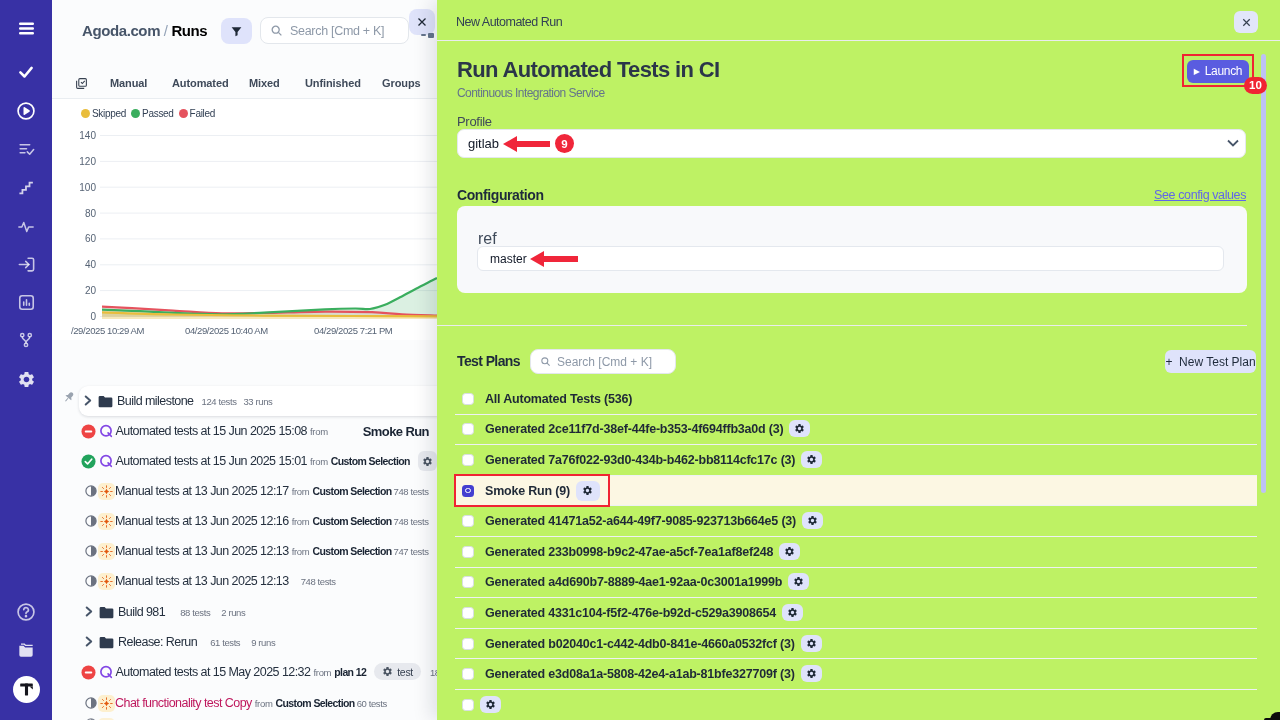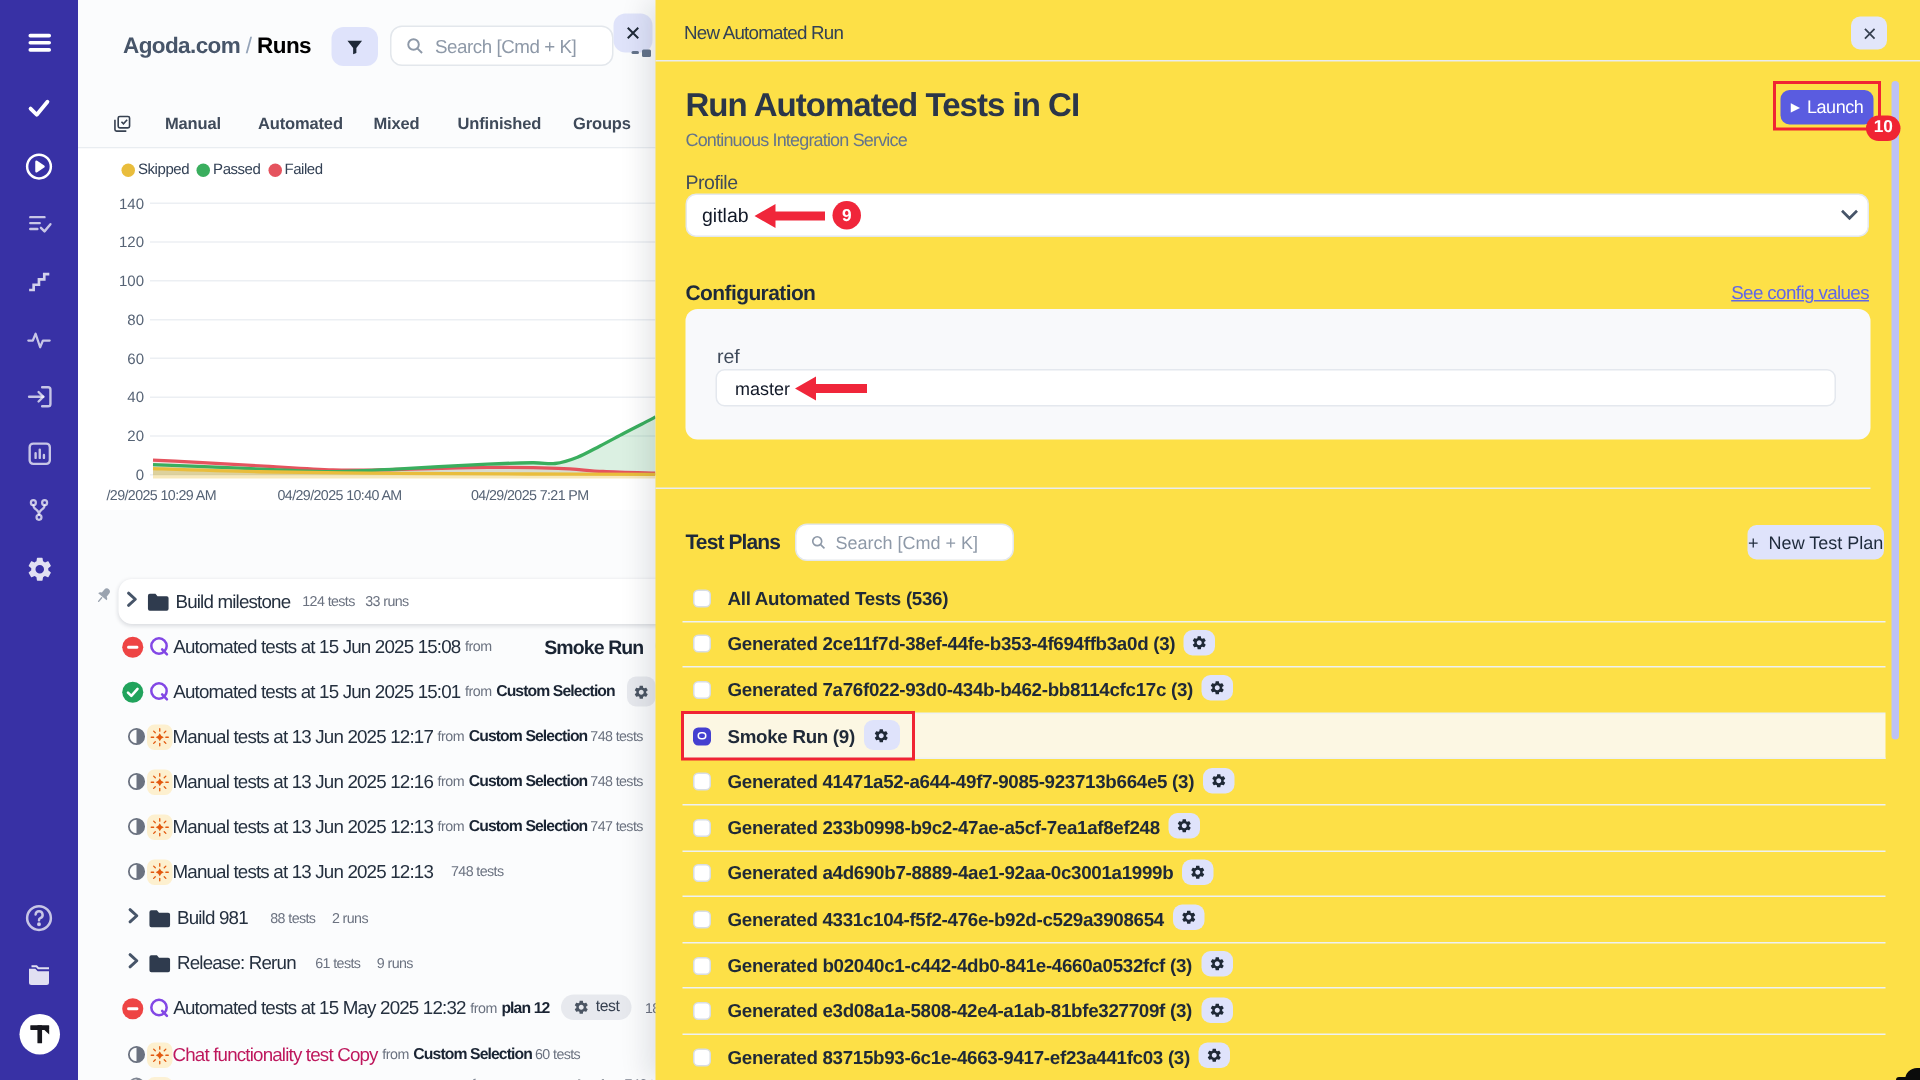--- a/index.html
+++ b/index.html
@@ -5,21 +5,21 @@
 * { margin:0; padding:0; box-sizing:border-box; }
 html,body { width:1280px; height:720px; overflow:hidden; font-family:"Liberation Sans", sans-serif; background:#fff; }
 .abs { position:absolute; }
 
 #sidebar { position:absolute; left:0; top:0; width:52px; height:720px; background:#3831a5; }
 #sidebar .ic { position:absolute; left:0; width:52px; display:flex; justify-content:center; }
 
 #leftpanel { position:absolute; left:52px; top:0; width:385px; height:720px; background:#fbfcfd; }
 .srch { display:flex; align-items:center; background:#fff; border:1px solid #e3e7ec; border-radius:8px; color:#8e99a8; }
 
-#modal { position:absolute; left:437px; top:0; width:843px; height:720px; background:#fde047; box-shadow:-6px 0 18px rgba(15,23,42,.12); }
+#modal { position:absolute; left:437px; top:0; width:843px; height:720px; background:#bef264; box-shadow:-6px 0 18px rgba(15,23,42,.12); }
 .chip { display:inline-flex; align-items:center; justify-content:center; background:#dfe3fb; border-radius:6px; }
 </style>
 </head>
 <body>
 
 <div id="leftpanel">
 
   <div class="abs" style="left:30px; top:22px; font-size:15px; font-weight:700; letter-spacing:-0.4px; color:#475569;">Agoda.com <span style="color:#94a3b8; font-weight:400;">/</span> <span style="color:#000000;">Runs</span></div>
   <div class="abs" style="left:169px; top:18px; width:31px; height:26px; background:#dfe3fb; border-radius:8px; display:flex; align-items:center; justify-content:center;">
     <svg width="13" height="13" viewBox="0 0 24 24" fill="#1f2937">
@@ -449,21 +449,21 @@
     </svg>
 
   <svg class="abs" style="left:64px; top:133px;" width="60" height="22" viewBox="0 0 60 22">
     <path d="M2 11 L16 3 L16 8 L49 8 L49 14 L16 14 L16 19 Z" fill="#f0263a"></path>
   </svg>
   <div class="abs" style="left:118px; top:134px; width:19px; height:19px; background:#f0263a; border-radius:50%; color:#fff; font-size:11.5px; font-weight:700; display:flex; align-items:center; justify-content:center;">9</div>
 
   <div class="abs" style="left:20px; top:187px; font-size:14px; font-weight:600; letter-spacing:-0.4px; color:#1e2a3b;">Configuration</div>
   <div class="abs" style="right:34px; top:188px; font-size:12.5px; letter-spacing:-0.4px; color:#6067e8; text-decoration:underline;">See config values</div>
   <div class="abs" style="left:20px; top:206px; width:790px; height:87px; background:#f8f9fb; border-radius:8px;"></div>
-  <div class="abs" style="left:41px; top:230px; font-size:13px; color:#3f4a5a;">ref</div>
+  <div class="abs" style="left:41px; top:230px; font-size:16px; color:#3f4a5a;">ref</div>
   <div class="abs" style="left:40px; top:246px; width:747px; height:25px; background:#fff; border:1px solid #e4e8ee; border-radius:6px;"></div>
   <div class="abs" style="left:53px; top:252px; font-size:12px; color:#111827;">master</div>
   <svg class="abs" style="left:91px; top:248px;" width="52" height="22" viewBox="0 0 52 22">
     <path d="M2 11 L16 3 L16 8 L50 8 L50 14 L16 14 L16 19 Z" fill="#f0263a"></path>
   </svg>
 
   <div class="abs" style="left:0px; top:325px; width:810px; border-top:1px solid #e9ecef;"></div>
 
   <div class="abs" style="left:20px; top:353px; font-size:14px; font-weight:700; letter-spacing:-0.6px; color:#1e2a3b;">Test Plans</div>
   <div class="srch abs" style="left:93px; top:349px; width:146px; height:25px; font-size:12px; padding-left:9px;">
@@ -558,21 +558,20 @@
         <span style="margin-left:7px;width:12px;height:12px;border-radius:3.5px;border:1.5px solid #d8dde4;background:#fff;"></span>
         <span style="margin-left:11px;font-size:12.5px;font-weight:700;letter-spacing:-0.2px;color:#1f2937;">Generated e3d08a1a-5808-42e4-a1ab-81bfe327709f (3)</span>
         <span style="margin-left:6px;"><span style="display:inline-flex;align-items:center;justify-content:center;background:#dfe3fb;border-radius:6px;width:21px;height:17px;">
             <svg width="11" height="11" viewBox="0 0 24 24" fill="#1f2937">
               <path fill-rule="evenodd" d="M19.14 12.94c.04-.3.06-.61.06-.94 0-.32-.02-.64-.07-.94l2.03-1.58c.18-.14.23-.41.12-.61l-1.92-3.32c-.12-.22-.37-.29-.59-.22l-2.39.96c-.5-.38-1.03-.7-1.62-.94l-.36-2.54c-.04-.24-.24-.41-.48-.41h-3.84c-.24 0-.43.17-.47.41l-.36 2.54c-.59.24-1.13.57-1.62.94l-2.39-.96c-.22-.08-.47 0-.59.22L2.74 8.87c-.12.21-.08.47.12.61l2.03 1.58c-.05.3-.09.63-.09.94s.02.64.07.94l-2.03 1.58c-.18.14-.23.41-.12.61l1.92 3.32c.12.22.37.29.59.22l2.39-.96c.5.38 1.03.7 1.62.94l.36 2.54c.05.24.24.41.48.41h3.84c.24 0 .44-.17.47-.41l.36-2.54c.59-.24 1.13-.56 1.62-.94l2.39.96c.22.08.47 0 .59-.22l1.92-3.32c.12-.22.07-.47-.12-.61l-2.01-1.58zM12 15.6c-1.98 0-3.6-1.62-3.6-3.6s1.62-3.6 3.6-3.6 3.6 1.62 3.6 3.6-1.62 3.6-3.6 3.6z"></path>
             </svg>
           </span></span>
       </div>
       <div style="position: absolute; left: 0px; top: 306px; width: 802px; height: 30.6px; display: flex; align-items: center; border-bottom: 1px solid rgb(238, 241, 244);">
         <span style="margin-left:7px;width:12px;height:12px;border-radius:3.5px;border:1.5px solid #d8dde4;background:#fff;"></span>
-        <span style="margin-left:11px;font-size:12.5px;font-weight:700;letter-spacing:-0.2px;color:#1f2937;">Generated 83715b93-6c1e-4663-9417-ef23a441fc03 (3)</span>
         <span style="margin-left:6px;"><span style="display:inline-flex;align-items:center;justify-content:center;background:#dfe3fb;border-radius:6px;width:21px;height:17px;">
             <svg width="11" height="11" viewBox="0 0 24 24" fill="#1f2937">
               <path fill-rule="evenodd" d="M19.14 12.94c.04-.3.06-.61.06-.94 0-.32-.02-.64-.07-.94l2.03-1.58c.18-.14.23-.41.12-.61l-1.92-3.32c-.12-.22-.37-.29-.59-.22l-2.39.96c-.5-.38-1.03-.7-1.62-.94l-.36-2.54c-.04-.24-.24-.41-.48-.41h-3.84c-.24 0-.43.17-.47.41l-.36 2.54c-.59.24-1.13.57-1.62.94l-2.39-.96c-.22-.08-.47 0-.59.22L2.74 8.87c-.12.21-.08.47.12.61l2.03 1.58c-.05.3-.09.63-.09.94s.02.64.07.94l-2.03 1.58c-.18.14-.23.41-.12.61l1.92 3.32c.12.22.37.29.59.22l2.39-.96c.5.38 1.03.7 1.62.94l.36 2.54c.05.24.24.41.48.41h3.84c.24 0 .44-.17.47-.41l.36-2.54c.59-.24 1.13-.56 1.62-.94l2.39.96c.22.08.47 0 .59-.22l1.92-3.32c.12-.22.07-.47-.12-.61l-2.01-1.58zM12 15.6c-1.98 0-3.6-1.62-3.6-3.6s1.62-3.6 3.6-3.6 3.6 1.62 3.6 3.6-1.62 3.6-3.6 3.6z"></path>
             </svg>
           </span></span>
       </div>
       <div style="position: absolute; left: -1px; top: 89.8px; width: 156px; height: 33px; border: 2.5px solid rgb(240, 36, 51);"></div>
     </div>
 
   <div class="abs" style="left:824px; top:54px; width:5px; height:439px; background:#bdc2f4; border-radius:3px;"></div>

